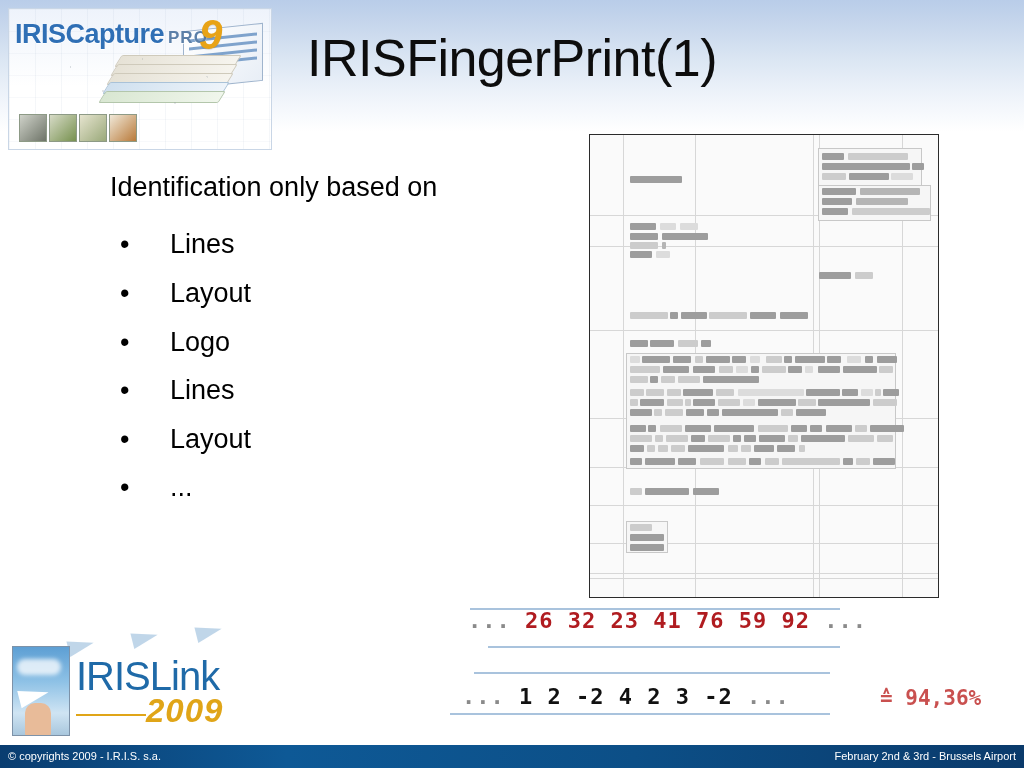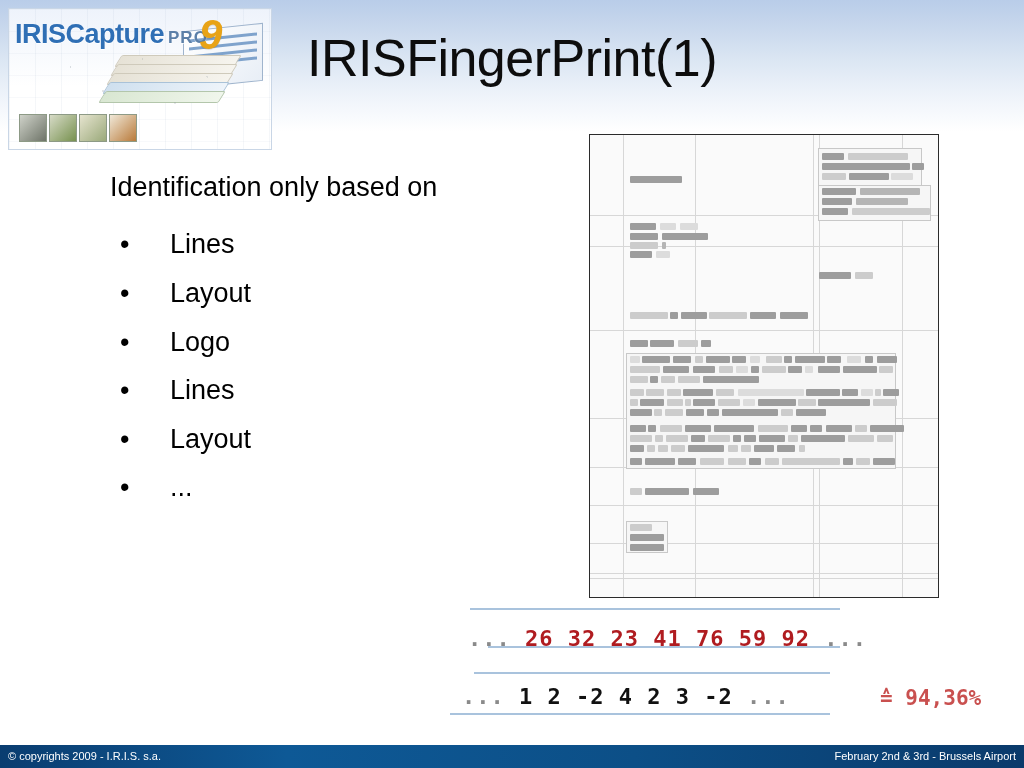--- a/index.html
+++ b/index.html
@@ -427,21 +427,21 @@
 
     <div class="panel" style="left:36px;top:386px;width:40px;height:30px;"></div>
     <div class="bar g3" style="left:40px;top:389px;width:22px;"></div>
     <div class="bar g1" style="left:40px;top:399px;width:34px;"></div>
     <div class="bar g1" style="left:40px;top:409px;width:34px;"></div>
   </div>
 
   <div class="strip strip1" style="left:460px;top:608px;width:380px;height:44px;">
     <div class="rule" style="left:10px;top:0;width:370px;"></div>
     <div class="rule" style="left:28px;top:38px;width:352px;"></div>
-    <div class="nums" style="left:8px;top:18px;">
+    <div class="nums" style="left:8px;top:0;">
       <span class="ellip">...</span>
       <span>26</span>
       <span>32</span>
       <span>23</span>
       <span>41</span>
       <span>76</span>
       <span>59</span>
       <span>92</span>
       <span class="ellip">...</span>
     </div>
@@ -461,19 +461,34 @@
       <span>-2</span>
       <span class="ellip">...</span>
     </div>
   </div>
 
   <div class="pct">
     <span>≙</span>
     <span>94,36%</span>
   </div>
 
+  <div class="irislink">
+    <div class="planes">
+      <i style="left:0px;top:14px"></i>
+      <i style="left:64px;top:6px"></i>
+      <i style="left:128px;top:0px"></i>
+    </div>
+    <div class="sky-photo">
+      <div class="cloud"></div>
+      <div class="plane"></div>
+      <div class="hand"></div>
+    </div>
+    <div class="il-word">IRISLink</div>
+    <div class="il-rule"></div>
+    <div class="il-year">2009</div>
+  </div>
 
   <div class="footer">
     <span class="left">© copyrights 2009 - I.R.I.S. s.a.</span>
     <span class="right">February 2nd &amp; 3rd - Brussels Airport</span>
   </div>
 
 </div>
 
 </body></html>

